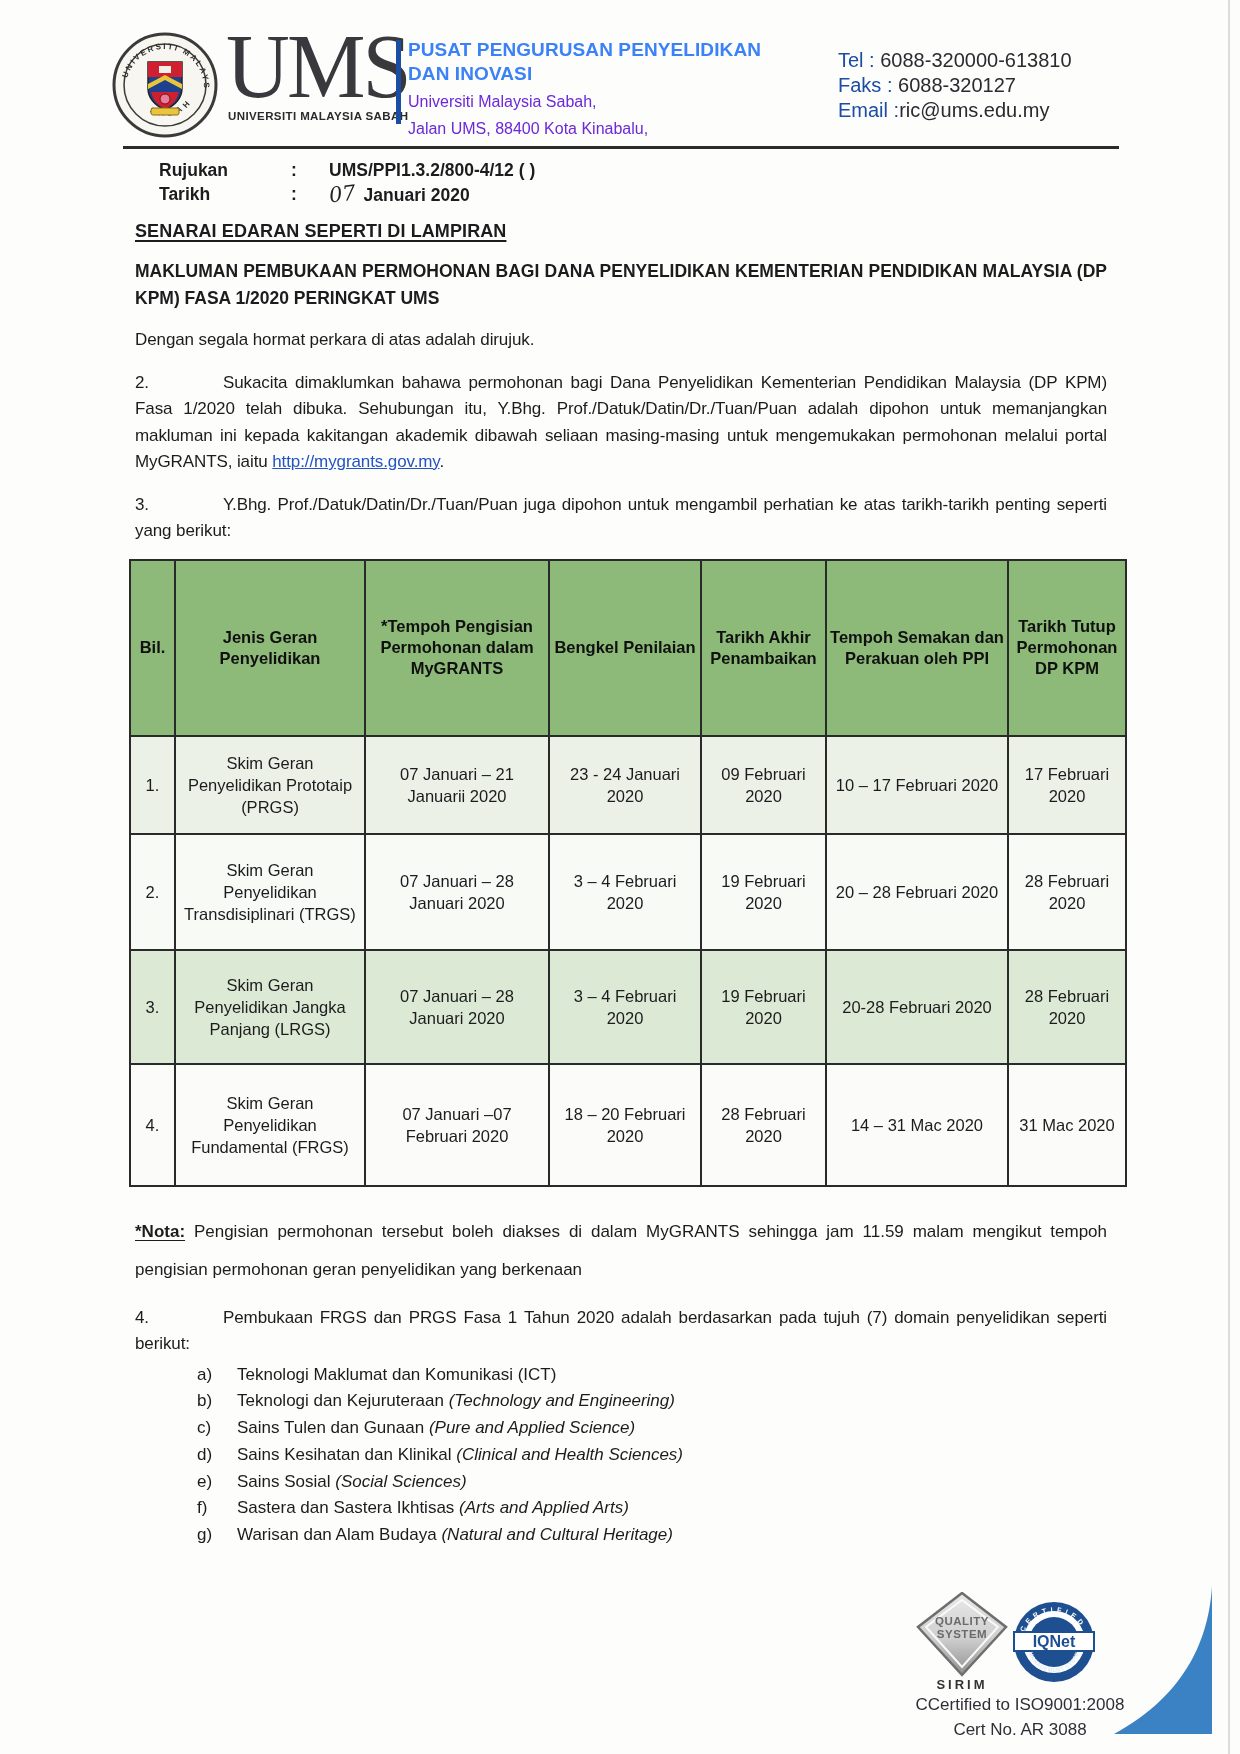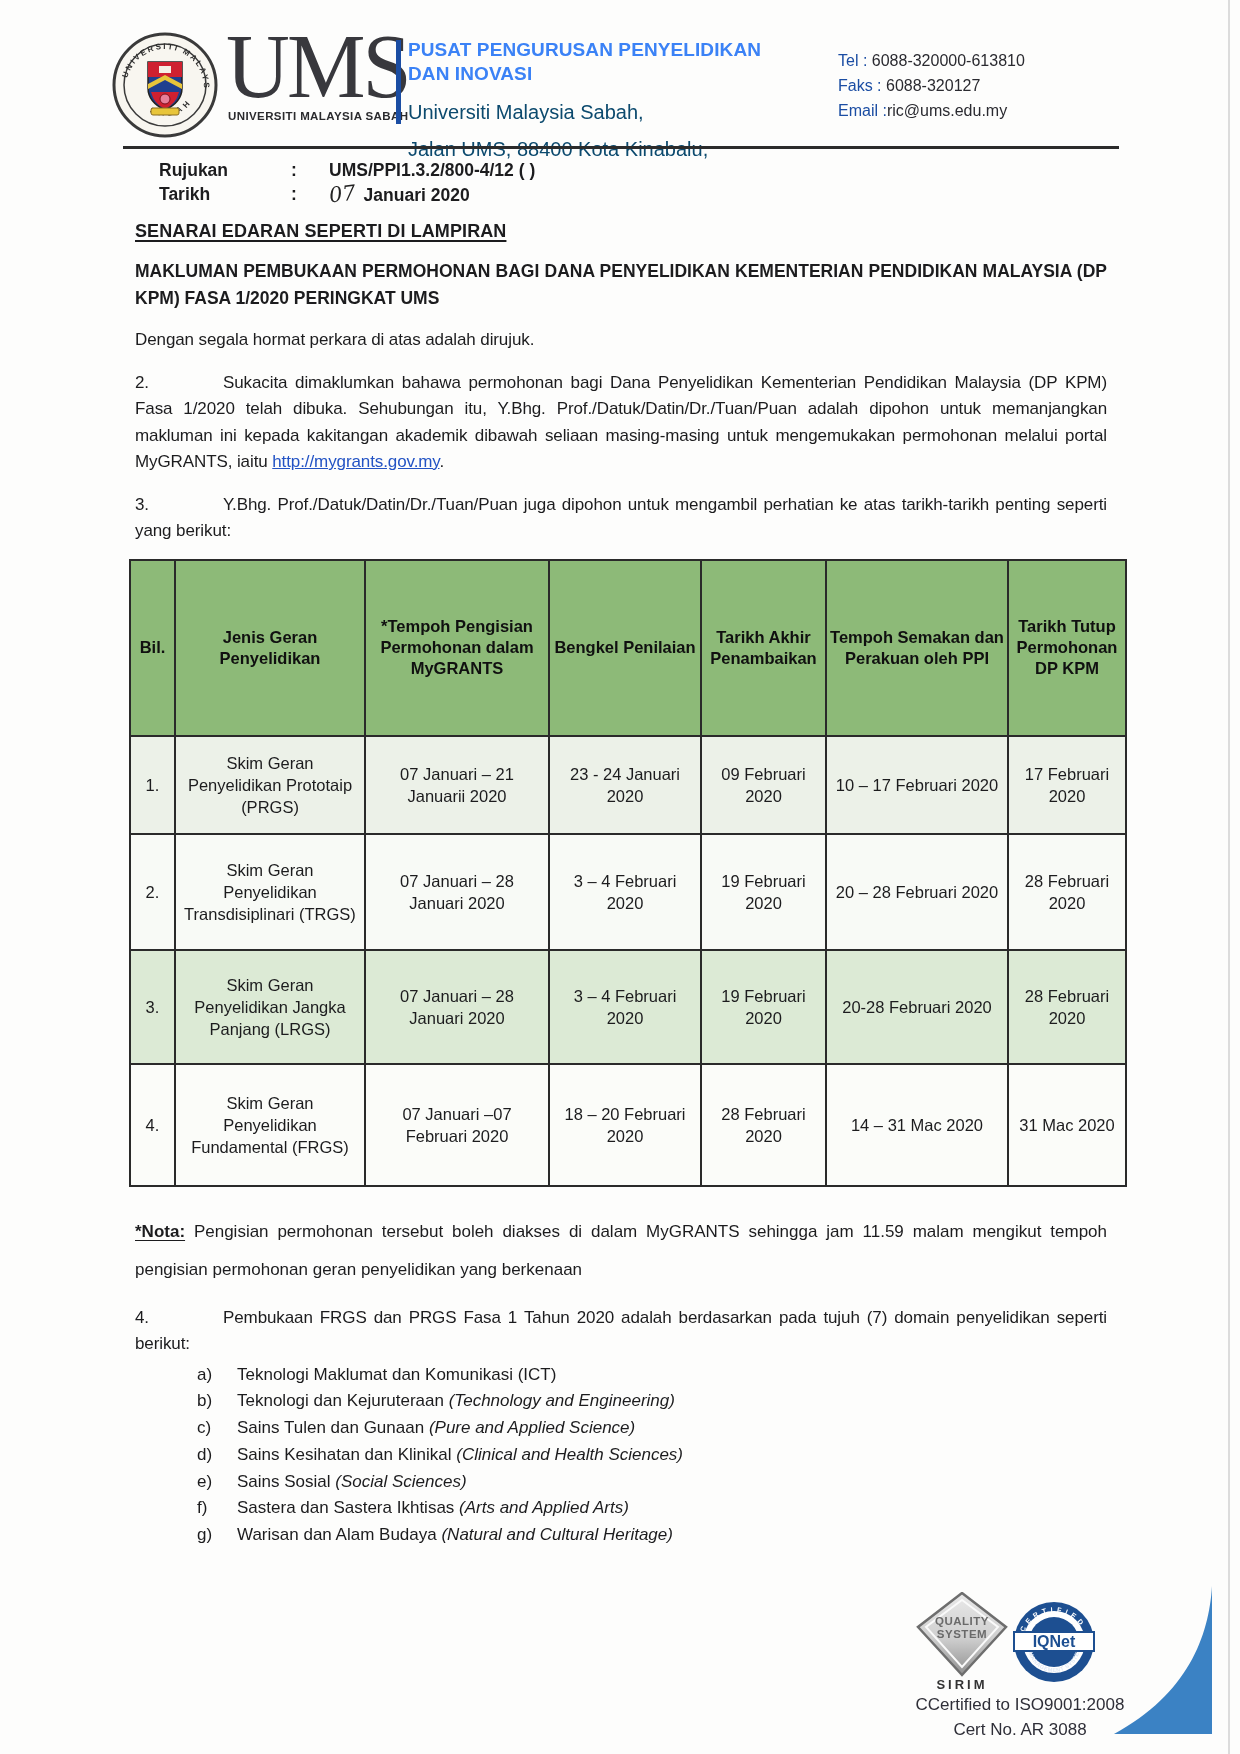--- a/index.html
+++ b/index.html
@@ -13,22 +13,22 @@
   
   .seal{position:absolute;left:112px;top:32px;}
   .ums-word{position:absolute;left:226px;top:18px;font-family:"Liberation Serif",serif;
     font-size:92px;font-weight:500;letter-spacing:-3px;color:#38383d;line-height:96px;
     transform:scaleX(.96);transform-origin:left;}
   .ums-sub{position:absolute;left:228px;top:110px;font-size:11.5px;font-weight:700;
     letter-spacing:.4px;color:#2b2b2e;}
   .vbar{position:absolute;left:396px;top:40px;width:5px;height:84px;background:#1b4da3;}
   .dept{position:absolute;left:408px;top:38px;}
   .dept .d1{font-size:19px;font-weight:700;color:#3b82f6;line-height:24px;letter-spacing:.1px;}
-  .dept .addr{font-size:20px;color:#0c4a6e;line-height:22px;margin-top:15px;}
-  .contact{position:absolute;left:838px;top:48px;font-size:16px;line-height:25px;}
+  .dept .addr{font-size:16px;color:#6d28d9;line-height:22px;margin-top:5px;}
+  .contact{position:absolute;left:838px;top:48px;font-size:20px;line-height:25px;}
   .contact .lab{color:#1b4da3;}
   .contact .val{color:#2a2a30;}
 
   .head-rule{position:absolute;left:123px;top:146px;width:996px;height:3px;background:#2b2b2b;}
 
   
   .content{position:absolute;left:135px;top:158px;width:972px;}
   .ref-row{display:flex;font-size:17.5px;font-weight:700;line-height:24px;margin-left:24px;}
   .ref-row .lab{width:132px;}
   .ref-row .col{width:38px;}

